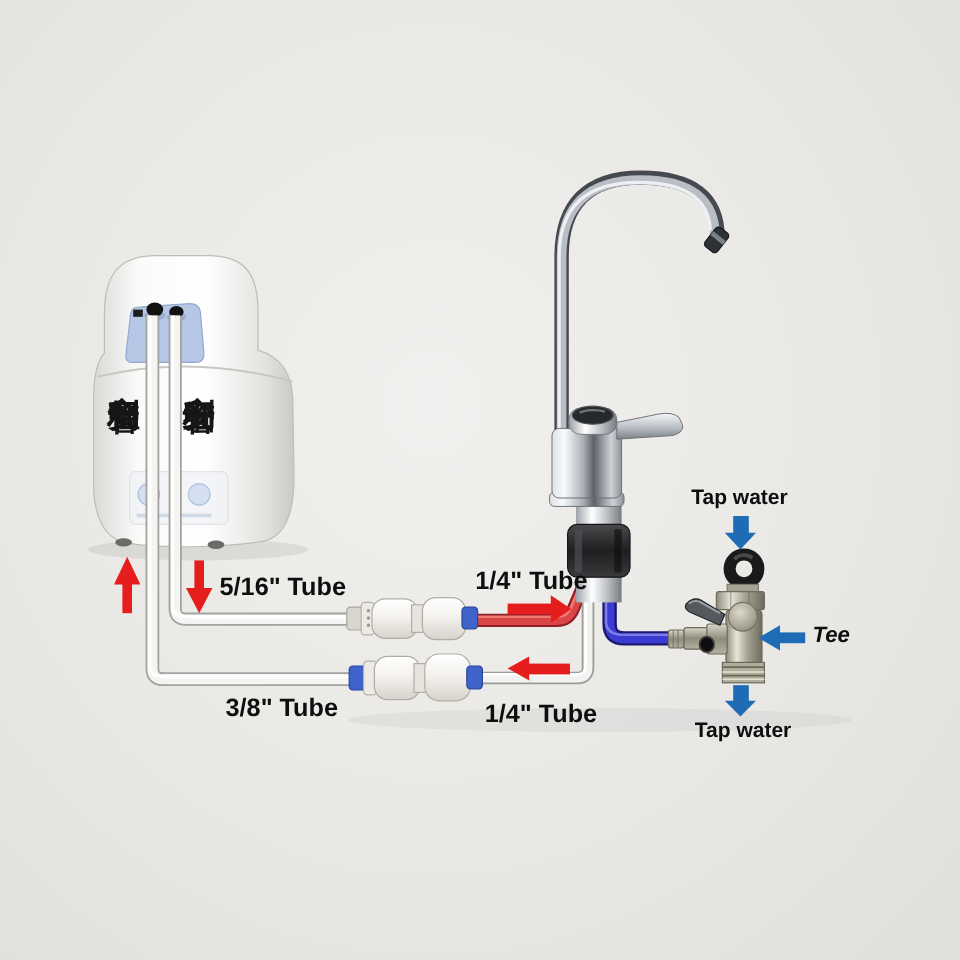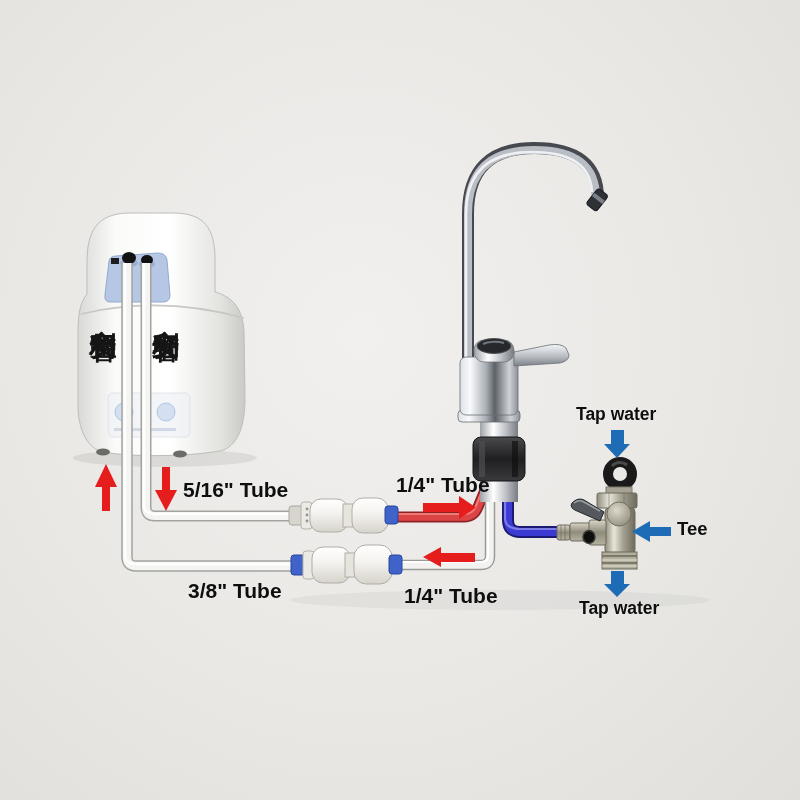--- a/index.html
+++ b/index.html
@@ -265,15 +265,15 @@
       <polygon class="arrow-blue" points="650,521 650,542 632,531.5"></polygon>
     </g>
   </svg>
 
   <div class="lbl lbl-tube" style="left:183px;top:478px;">5/16" Tube</div>
   <div class="lbl lbl-tube" style="left:188px;top:579px;">3/8" Tube</div>
   <div class="lbl lbl-tube" style="left:396px;top:473px;">1/4" Tube</div>
   <div class="lbl lbl-tube" style="left:404px;top:584px;">1/4" Tube</div>
   <div class="lbl lbl-tap" style="left:576px;top:404px;">Tap water</div>
   <div class="lbl lbl-tap" style="left:579px;top:598px;">Tap water</div>
-  <div class="lbl lbl-tee" style="left:677px;top:518px;">Tee</div>
+  <div class="lbl lbl-tee" style="left:677px;top:518px;font-style:italic;">Tee</div>
 
 </div>
 
 </body></html>

